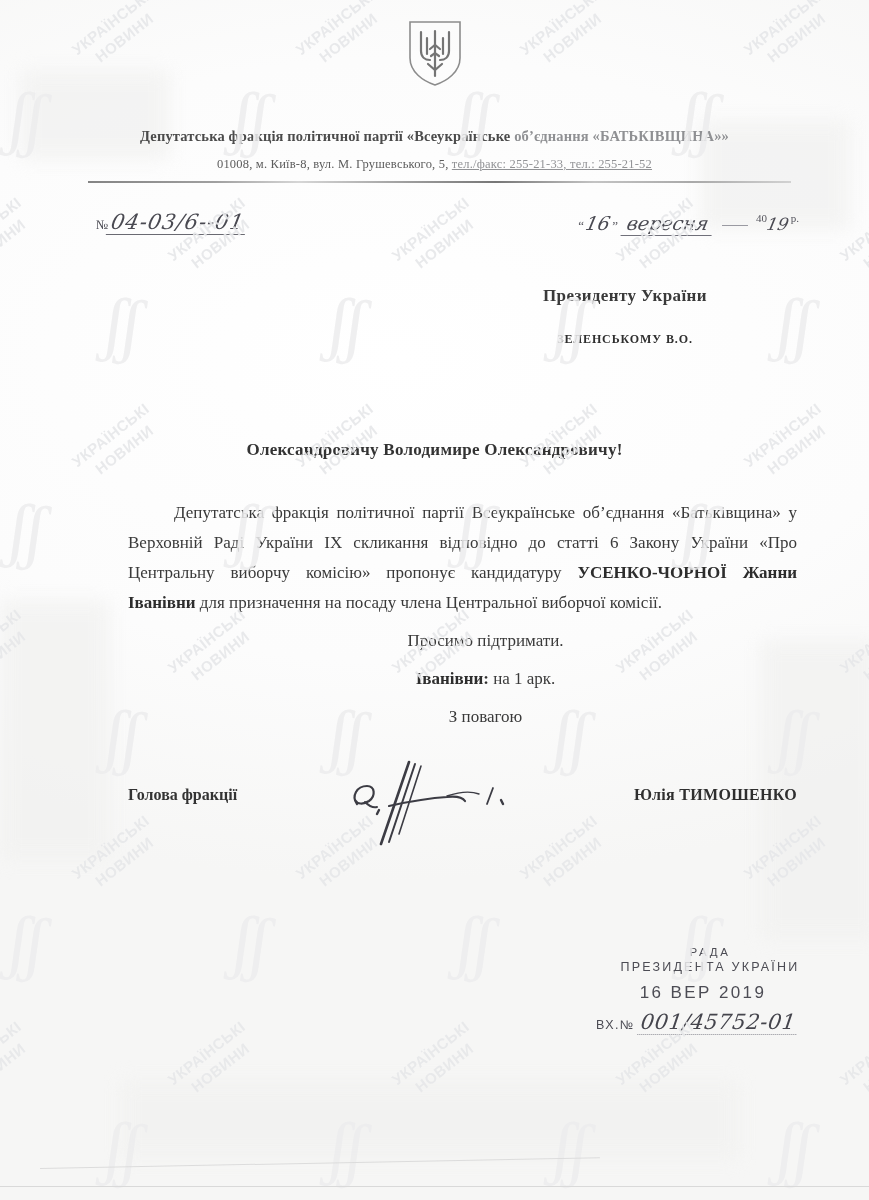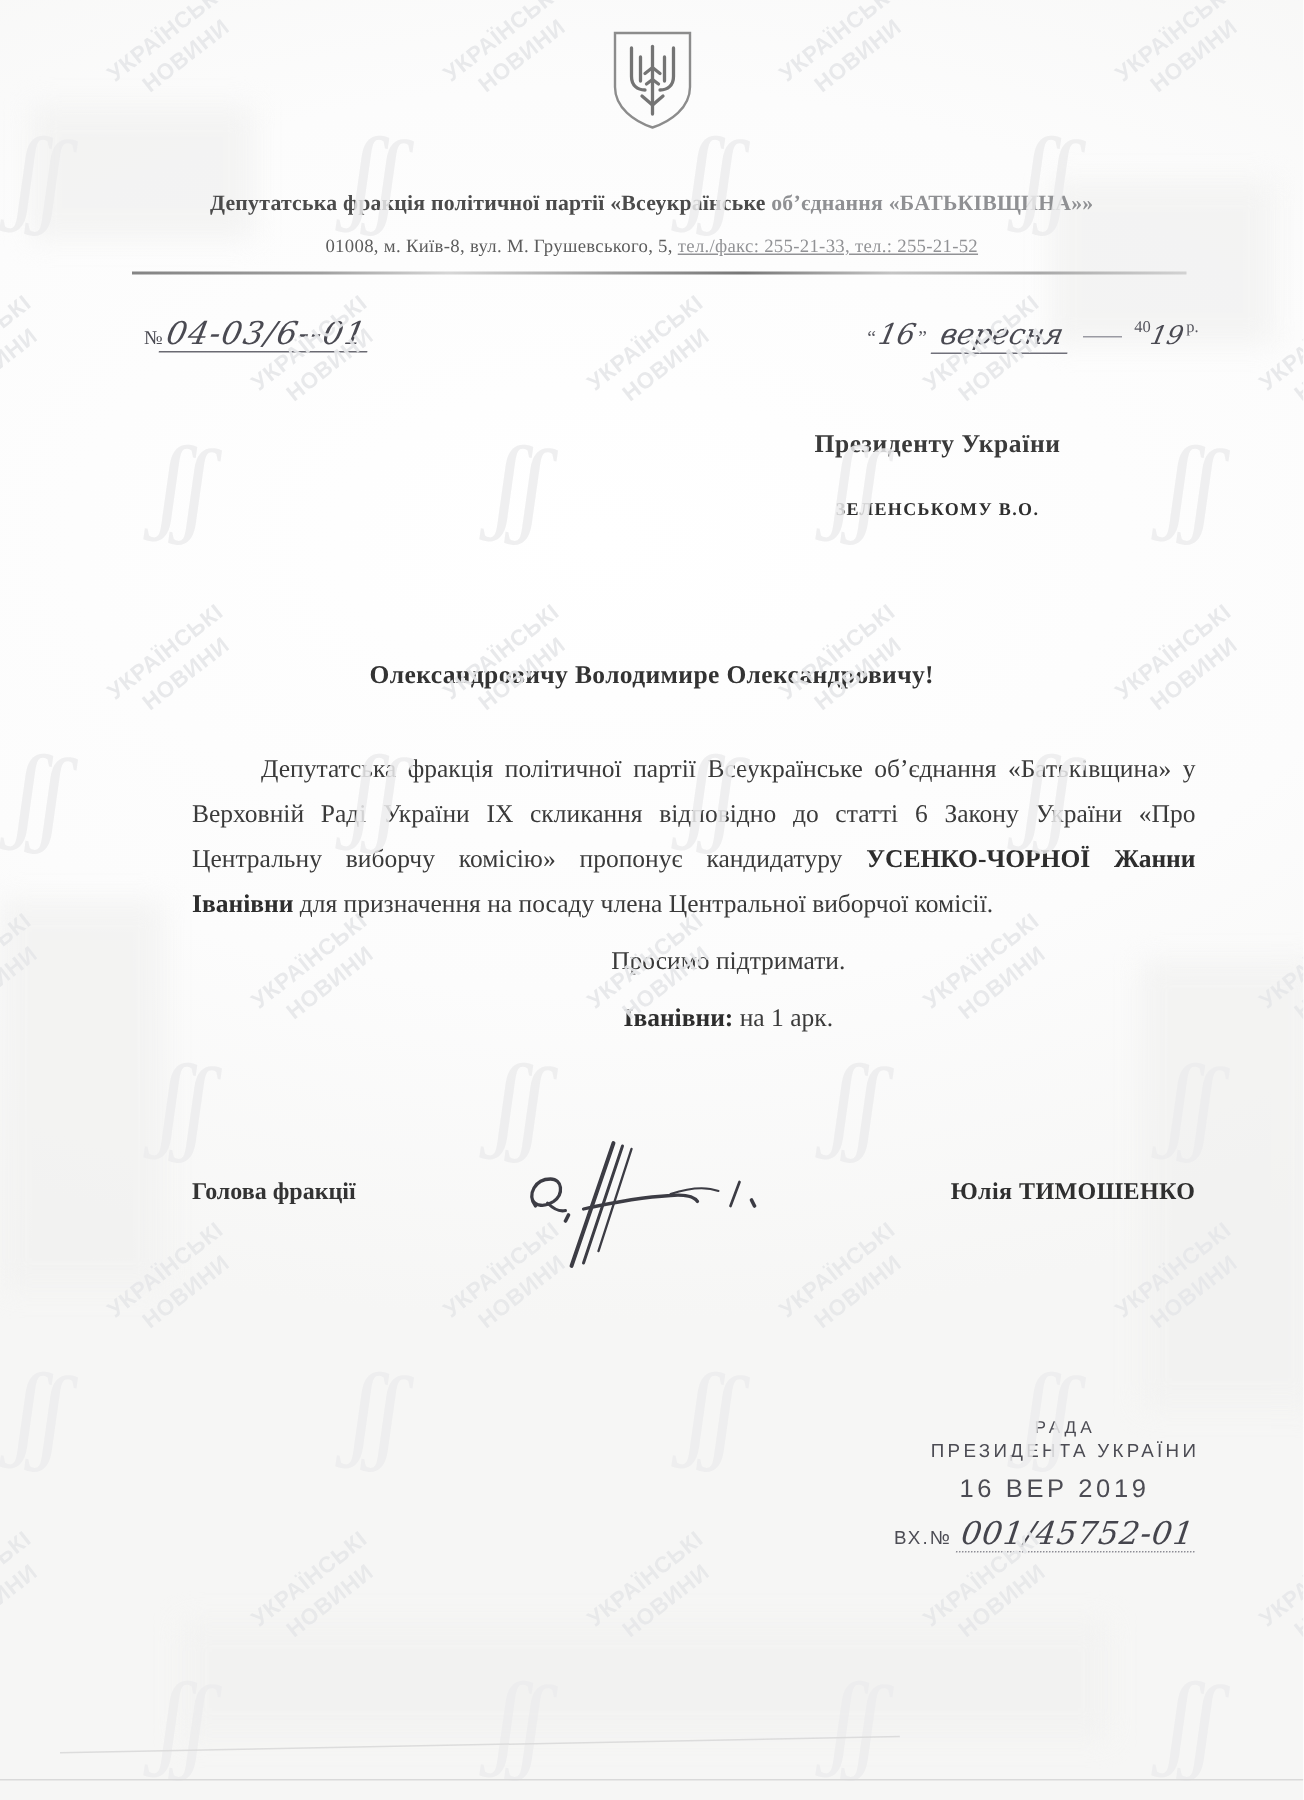--- a/index.html
+++ b/index.html
@@ -401,20 +401,21 @@
       <div class="l1">Президенту України</div>
       <div class="l2">ЗЕЛЕНСЬКОМУ В.О.</div>
     </div>
 
     <div class="salutation">Олександровичу Володимире Олександровичу!</div>
 
     <div class="body">
       <p><span>Депутатська фракція політичної партії Всеукраїнське об’єднання «Батьківщина» у Верховній Раді України ІХ скликання відповідно до статті 6 Закону України «Про Центральну виборчу комісію» пропонує кандидатуру </span><b>УСЕНКО-ЧОРНОЇ Жанни Іванівни</b><span> для призначення на посаду члена Центральної виборчої комісії.</span></p>
       <p class="nojust">Просимо підтримати.</p>
       <p class="nojust"><b>Іванівни:</b><span> на 1 арк.</span></p>
+      <p class="nojust">З повагою</p>
     </div>
 
     <div class="sig-row">
       <div class="sig-title">Голова фракції</div>
       <div class="signature-mark">
         <svg width="200" height="96" viewBox="0 0 200 96" aria-hidden="true">
           <g fill="none" stroke="#3c3c44" stroke-linecap="round">
             <path d="M14 52 C8 44 14 34 24 34 C32 34 33 44 26 49 C20 53 14 52 12 48" stroke-width="2.2"></path>
             <path d="M22 50 C26 54 30 56 34 55" stroke-width="2"></path>
             <path d="M36 58 L34 62" stroke-width="2.4"></path>

